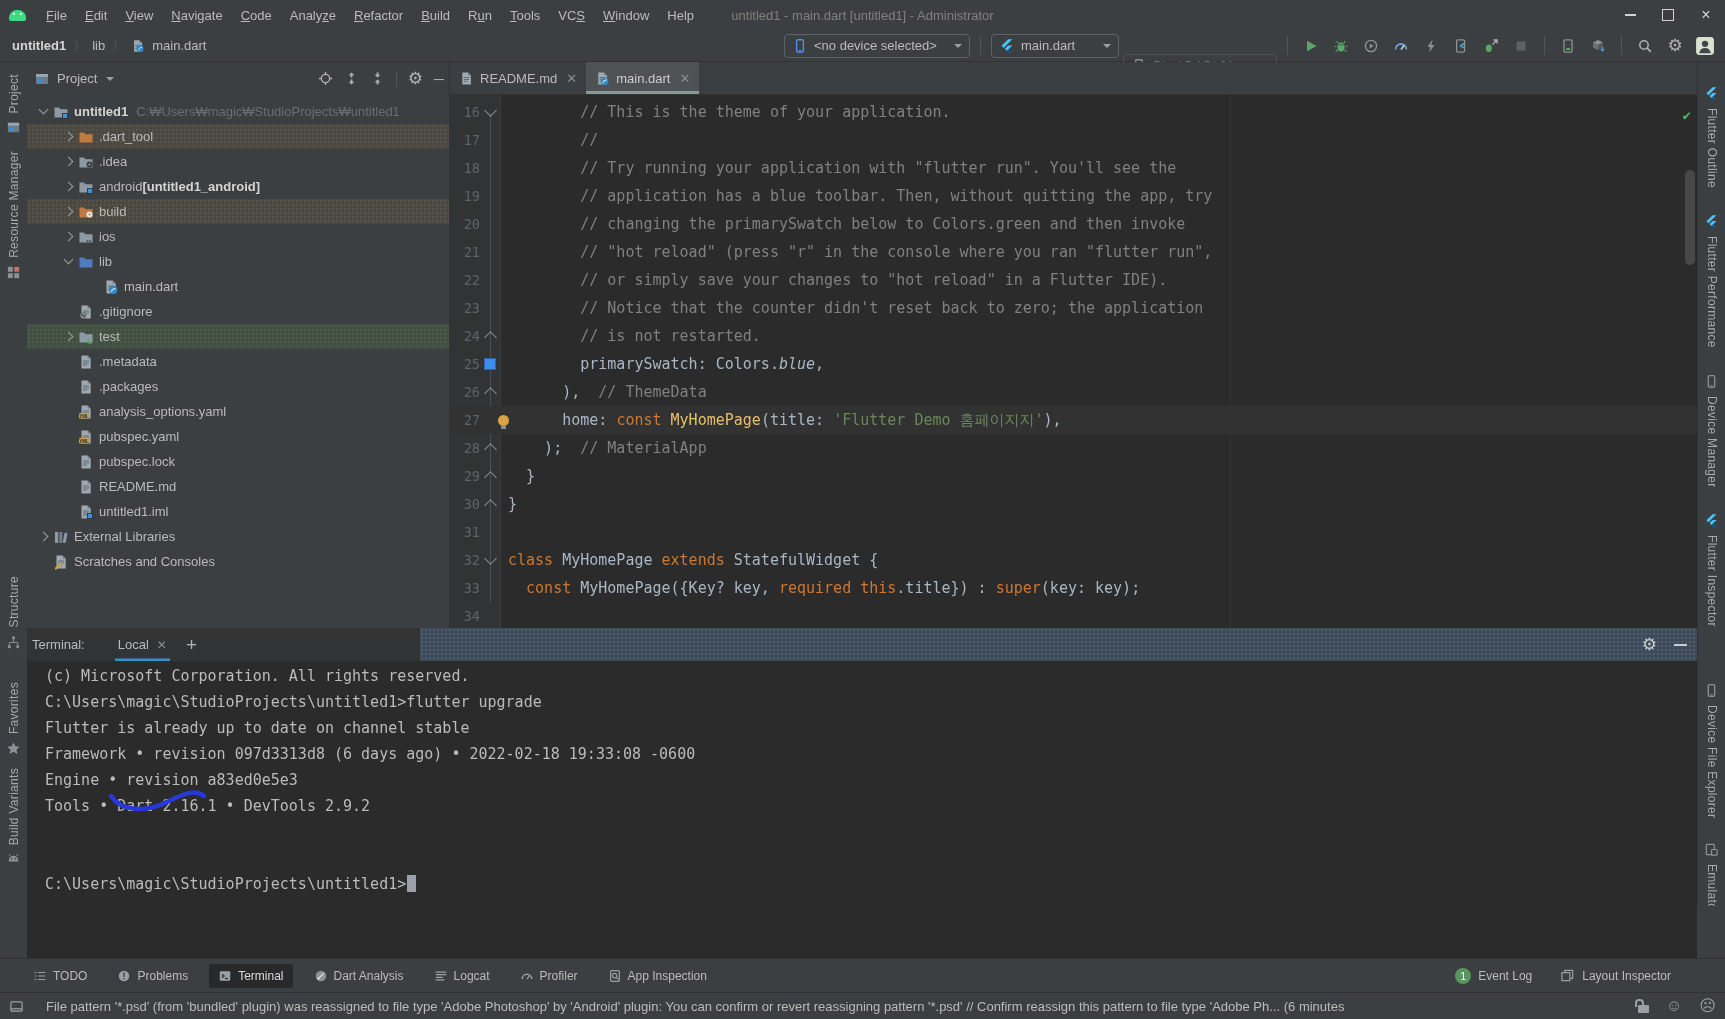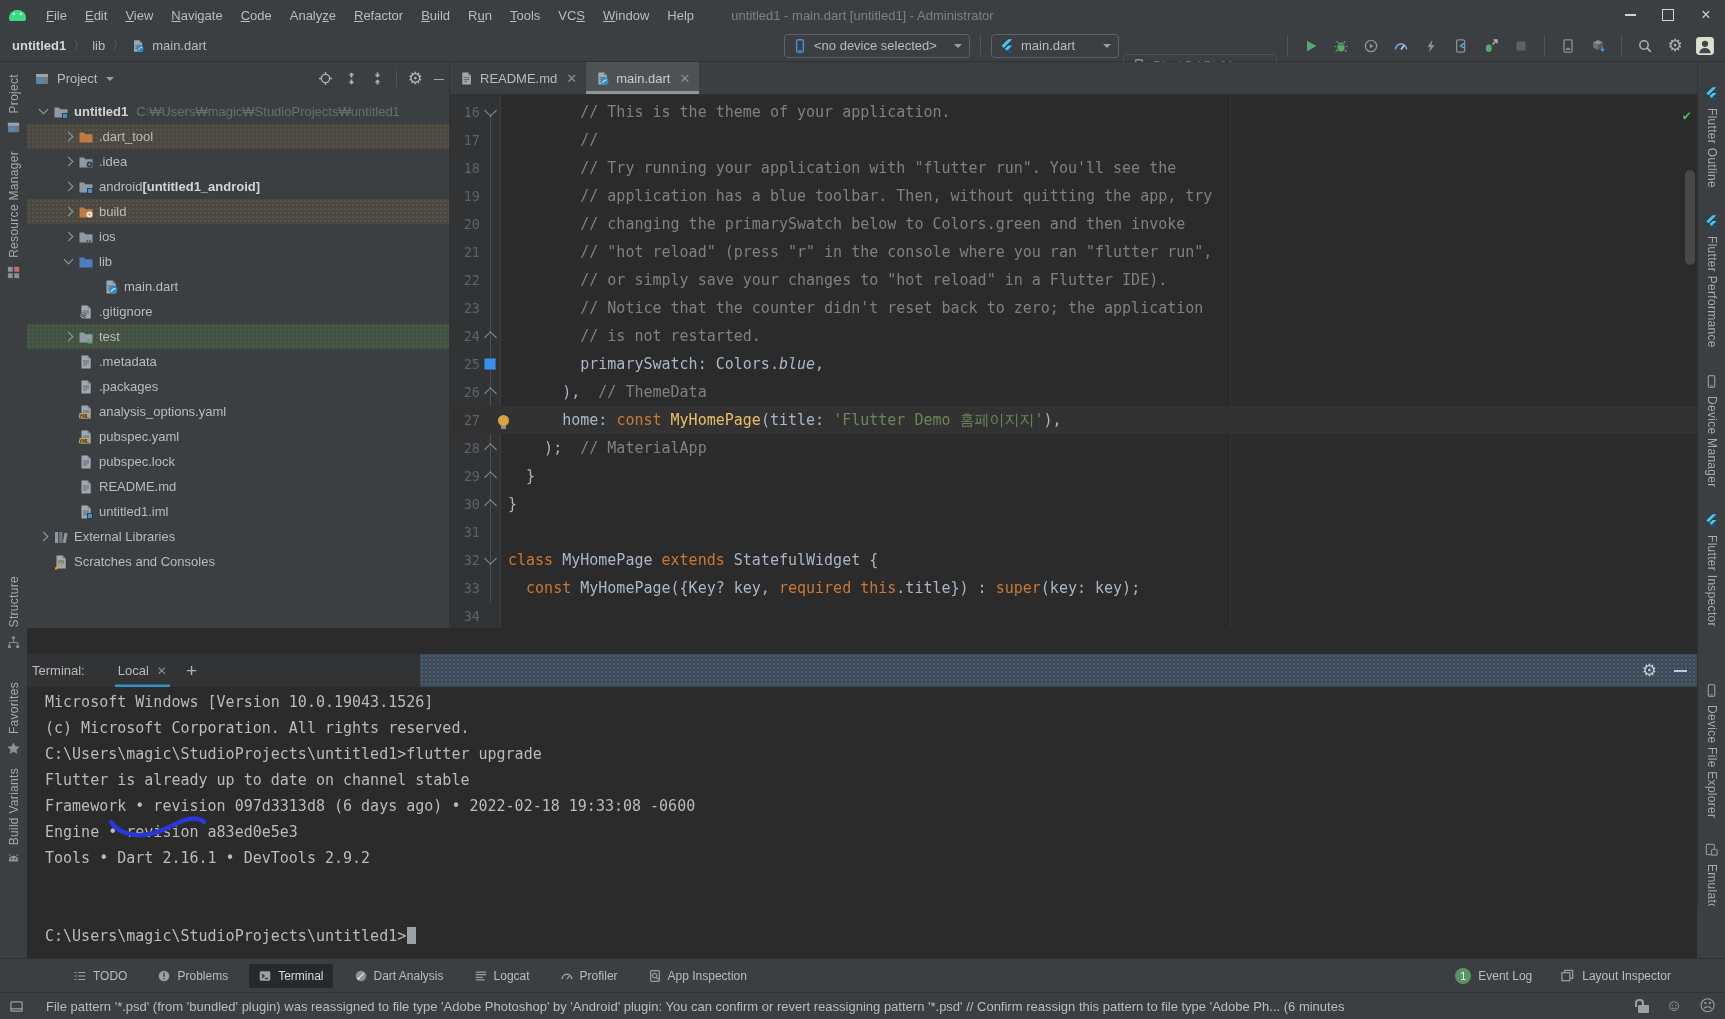--- a/index.html
+++ b/index.html
@@ -93,21 +93,21 @@
   .fm.down{transform:rotate(45deg);margin-top:-3px;}
   .fm.up{transform:rotate(-135deg);margin-top:3px;}
   .swatch{width:12px;height:12px;background:#3b8eea;border:1px solid #2a66ab;box-sizing:border-box;}
   .bulb{width:11px;height:11px;background:#d9a343;border-radius:50%;position:relative;left:13px;}
   .bulb::after{content:"";position:absolute;left:3px;top:11px;width:5px;height:3px;background:#8a8f93;}
   .insp-ok{position:absolute;top:6px;right:7px;color:#4dbb5f;font-size:14px;z-index:2;}
   .code-scroll{position:absolute;right:3px;top:75px;height:95px;width:10px;background:rgba(255,255,255,.14);border-radius:6px;z-index:2;}
 
   
   .terminal{position:absolute;left:27px;top:628px;width:1670px;height:330px;background:#2b2b2b;}
-  .term-header{height:33px;background:#313335;display:flex;align-items:center;position:relative;margin-top:26px;}
+  .term-header{height:33px;background:#313335;display:flex;align-items:center;position:relative;}
   .term-dots{position:absolute;left:393px;right:0;top:0;bottom:0;background-color:#3e4b59;background-image:radial-gradient(#4c5c6d 1px,transparent 1.3px);background-size:4px 4px;}
   .term-title{margin-left:5px;font-size:13px;color:#bbb;z-index:1;}
   .term-tab{margin-left:30px;height:33px;display:flex;align-items:center;gap:8px;padding:0 3px;font-size:13px;color:#bbb;box-shadow:inset 0 -2.5px 0 #3592c4;z-index:1;}
   .term-tab .x{color:#8a8f93;font-size:12px;}
   .term-add{margin-left:16px;color:#afb1b3;font-size:19px;z-index:1;}
   .term-actions{position:absolute;right:10px;top:0;height:33px;display:flex;align-items:center;gap:17px;z-index:2;color:#c7cbce;}
   .term-min{width:13px;height:2px;background:#c7cbce;}
   .term-body{position:relative;height:297px;font-family:"DejaVu Sans Mono",monospace;font-size:15px;line-height:26px;color:#bbb;padding:2px 0 0 18px;}
   .term-line{height:26px;white-space:pre;}
   .tlink{color:#5394ca;text-decoration:underline;}
@@ -852,35 +852,34 @@
       <span class="term-add">+</span>
       <span class="term-actions">
         <span class="txt-ic" style="color:#c7cbce">⚙</span>
         <span class="term-min"></span>
       </span>
     </div>
     <div class="term-body" id="term">
       <svg class="scribble" width="104" height="28" viewBox="0 0 104 28">
         <path d="M6 9 C 16 24, 40 26, 62 15 S 92 3, 99 9" fill="none" stroke="#2838d9" stroke-width="4.5" stroke-linecap="round"></path>
       </svg>
-    <div class="term-line"><span>Microsoft Windows [Version 10.0.19043.1526]</span></div>
         <div class="term-line"><span>(c) Microsoft Corporation. All rights reserved.</span></div>
         <div class="term-line"><span>C:\Users\magic\StudioProjects\untitled1&gt;flutter upgrade</span></div>
         <div class="term-line"><span>Flutter is already up to date on channel stable</span></div>
         <div class="term-line"><span>Framework • revision 097d3313d8 (6 days ago) • 2022-02-18 19:33:08 -0600</span></div>
         <div class="term-line"><span>Engine • revision a83ed0e5e3</span></div>
         <div class="term-line"><span>Tools • Dart 2.16.1 • DevTools 2.9.2</span></div>
         <div class="term-line">&nbsp;</div>
         <div class="term-line">&nbsp;</div>
         <div class="term-line"><span>C:\Users\magic\StudioProjects\untitled1&gt;</span><span class="cur"></span></div>
       </div>
   </div>
 
   <div class="bottom-bar">
-    <div id="bb-items" style="display:flex;align-items:center;margin-left:40px;">
+    <div id="bb-items" style="display:flex;align-items:center;">
         <div class="bb-item">
           <span class="ic">
             <svg viewBox="0 0 16 16" width="14" height="14">
               <path d="M2 4h2M6 4h8M2 8h2M6 8h8M2 12h2M6 12h8" stroke="#9aa0a6" stroke-width="1.4"></path>
             </svg>
           </span>
           <span>TODO</span>
         </div>
         <div class="bb-item">
           <span class="ic">

